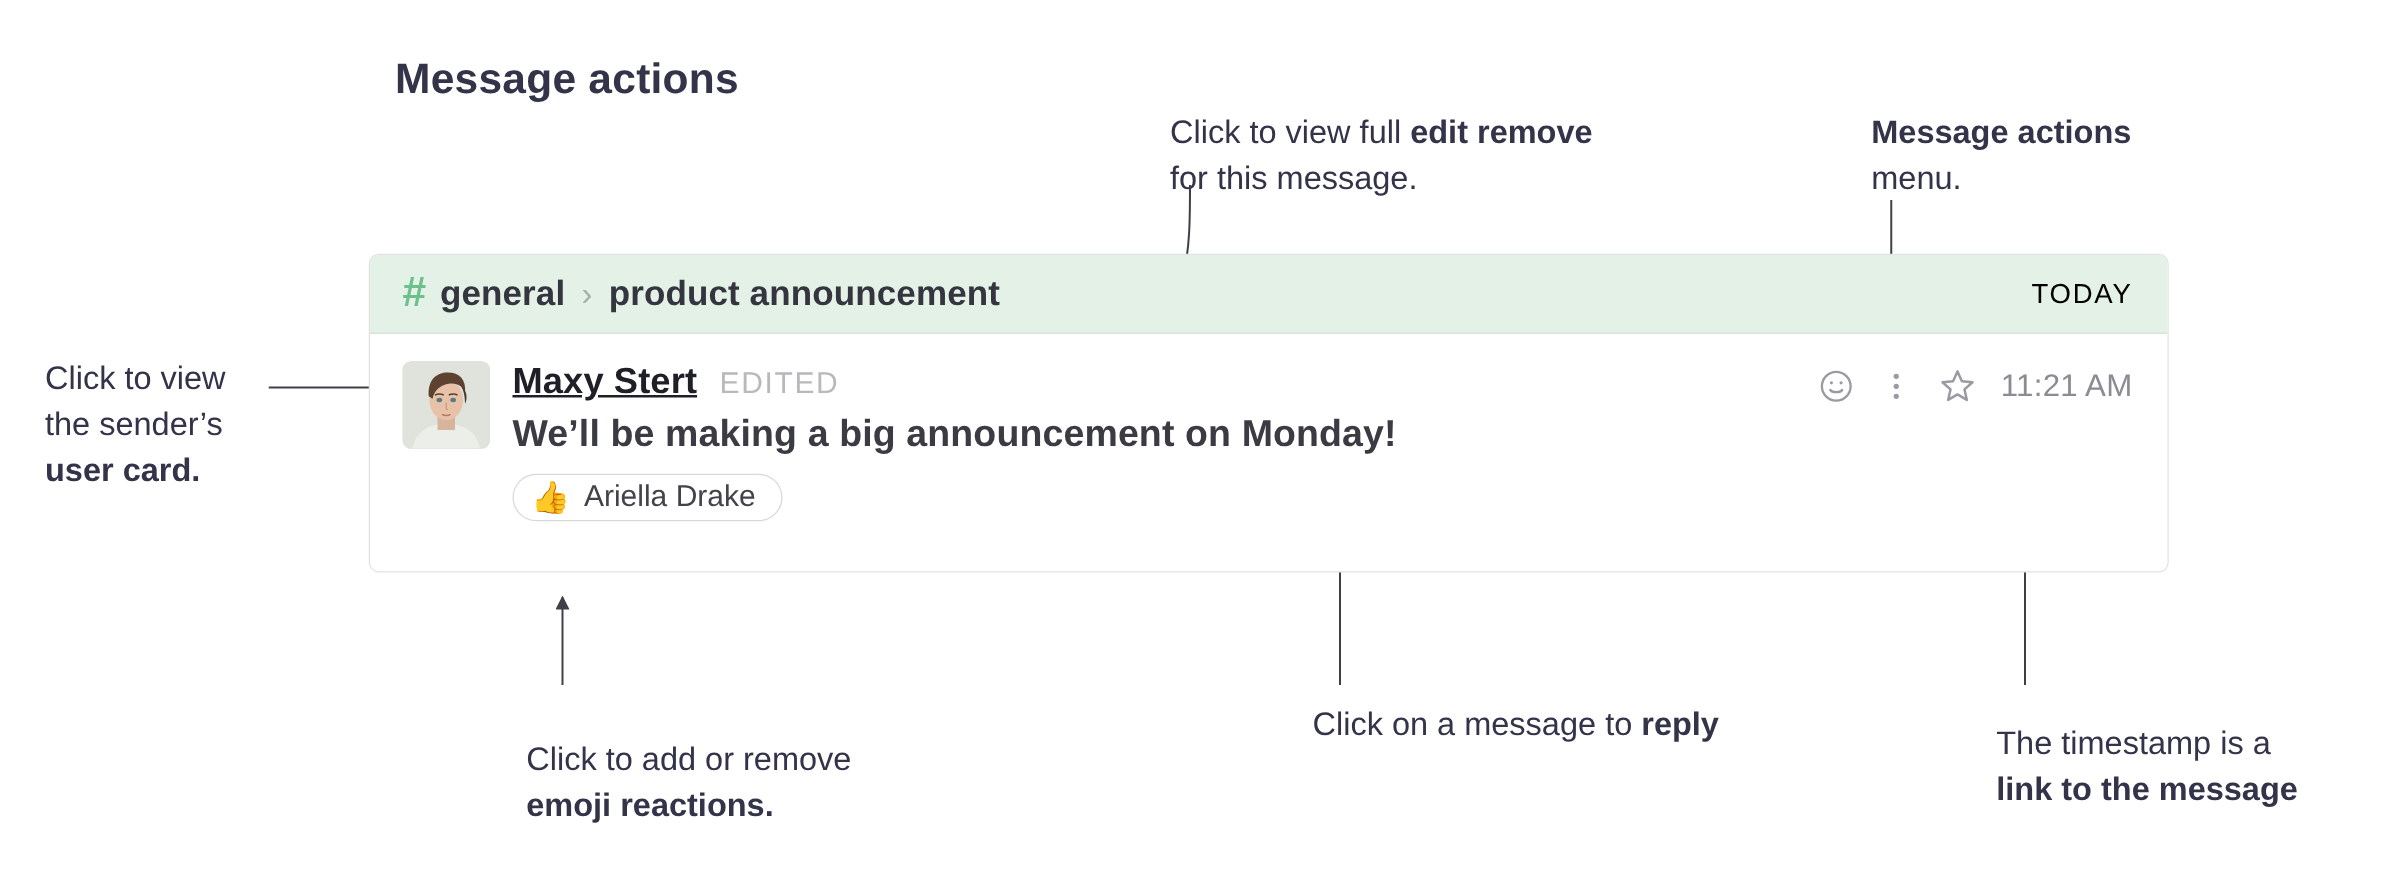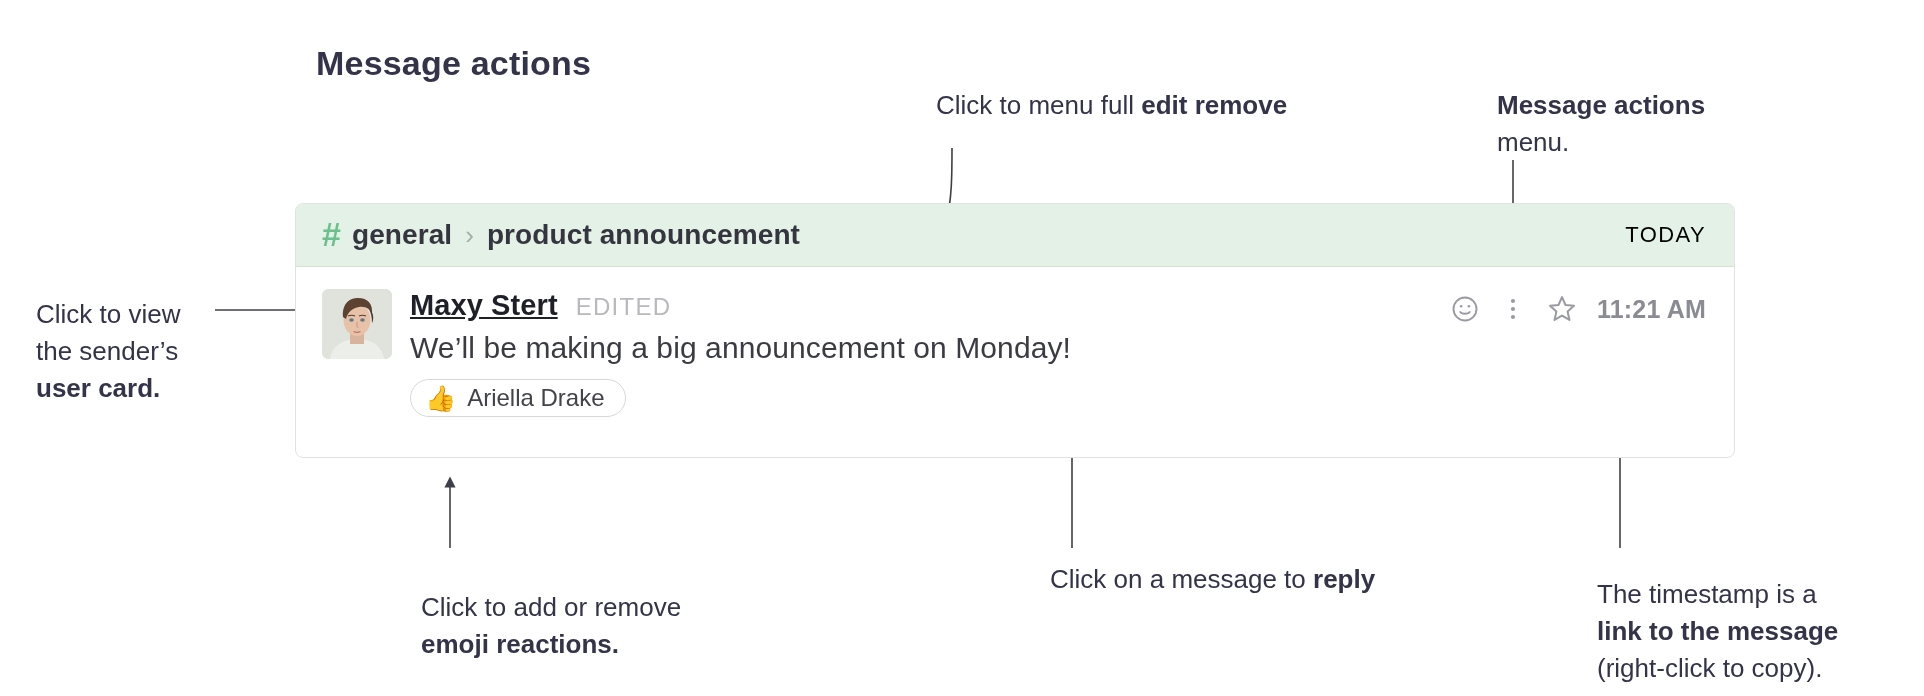--- a/index.html
+++ b/index.html
@@ -32,21 +32,21 @@
     font-size: 26px;
     line-height: 37px;
     color: #33334a;
     font-weight: 400;
     white-space: nowrap;
   }
   .annot b { font-weight: 700; }
 
   #annot-edit-history { left: 936px; top: 87px; }
   #annot-message-actions { left: 1497px; top: 87px; }
-  #annot-user-card { left: 36px; top: 296px; }
+  #annot-user-card { left: 36px; top: 284px; }
   #annot-emoji { left: 421px; top: 589px; }
   #annot-reply  { left: 1050px; top: 561px; }
   #annot-timestamp { left: 1597px; top: 576px; }
 
   
   #connectors {
     left: 0; top: 0;
     width: 1924px; height: 696px;
     pointer-events: none;
   }
@@ -139,21 +139,21 @@
     margin-left: 18px;
     font-size: 24px;
     letter-spacing: 1.3px;
     color: #b9b9bd;
     font-weight: 400;
   }
   #message-text {
     margin-top: 9px;
     font-size: 30px;
     color: #3b3b43;
-    font-weight: 400;
+    font-weight: 700;
     letter-spacing: 0.1px;
   }
 
   
   #reaction-row { margin-top: 14px; }
   #reaction-pill {
     display: inline-flex;
     align-items: center;
     border: 1px solid #d8d8d8;
     border-radius: 19px;
@@ -182,31 +182,32 @@
     display: flex;
     align-items: center;
     justify-content: center;
   }
   #emoji-picker-icon { margin-right: 20px; }
   #kebab-icon { margin-right: 20px; }
   #star-icon { margin-right: 19px; }
   #timestamp {
     font-size: 25px;
     color: #8b8b93;
-    font-weight: 700;
+    font-weight: 400;
     letter-spacing: 0.2px;
   }
 </style>
 </head>
 <body>
 
 <div class="abs" id="page-title">Message actions</div>
 
 <div class="abs annot" id="annot-edit-history">
-  <div><span>Click to menu full </span><b>edit remove</b></div>
+  <div><span>Click to view full </span><b>edit remove</b></div>
+  <div>for this message.</div>
 </div>
 
 <div class="abs annot" id="annot-message-actions">
   <div><b>Message actions</b></div>
   <div>menu.</div>
 </div>
 
 <div class="abs annot" id="annot-user-card">
   <div>Click to view</div>
   <div>the sender’s</div>
@@ -218,21 +219,20 @@
   <div><b>emoji reactions.</b></div>
 </div>
 
 <div class="abs annot" id="annot-reply">
   <div><span>Click on a message to </span><b>reply</b></div>
 </div>
 
 <div class="abs annot" id="annot-timestamp">
   <div>The timestamp is a</div>
   <div><b>link to the message</b></div>
-  <div>(right-click to copy).</div>
 </div>
 
 <svg class="abs" id="connectors" viewBox="0 0 1924 696">
   <defs>
     <marker id="arrowhead" markerWidth="7" markerHeight="7" refX="6" refY="3.5" orient="auto">
       <path d="M0,0 L7,3.5 L0,7 z" fill="#3f3f48"></path>
     </marker>
   </defs>
 
   <path d="M215,310 L372,310" stroke="#3f3f48" stroke-width="1.6" fill="none" marker-end="url(#arrowhead)"></path>

